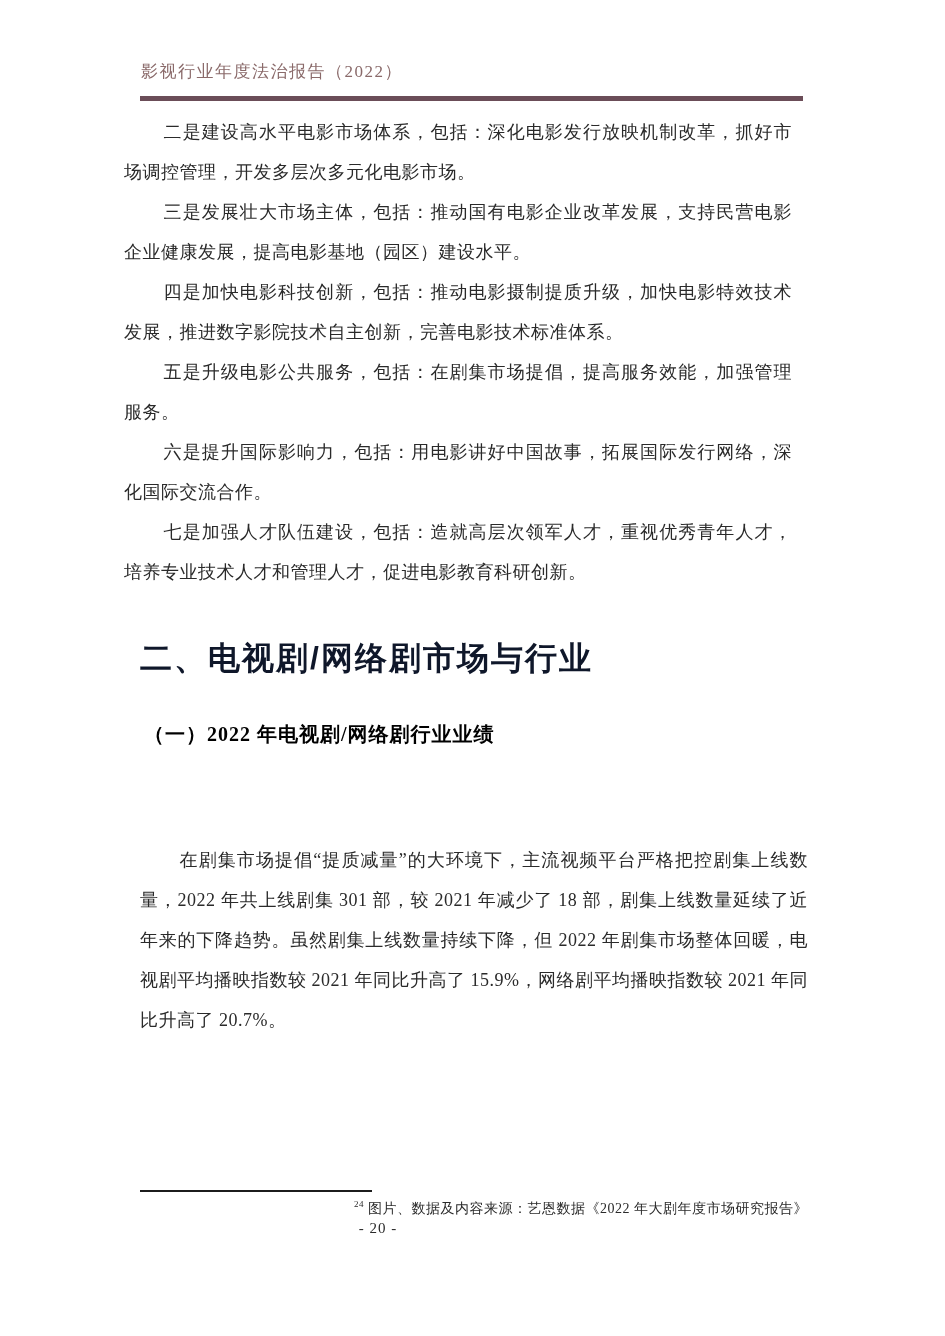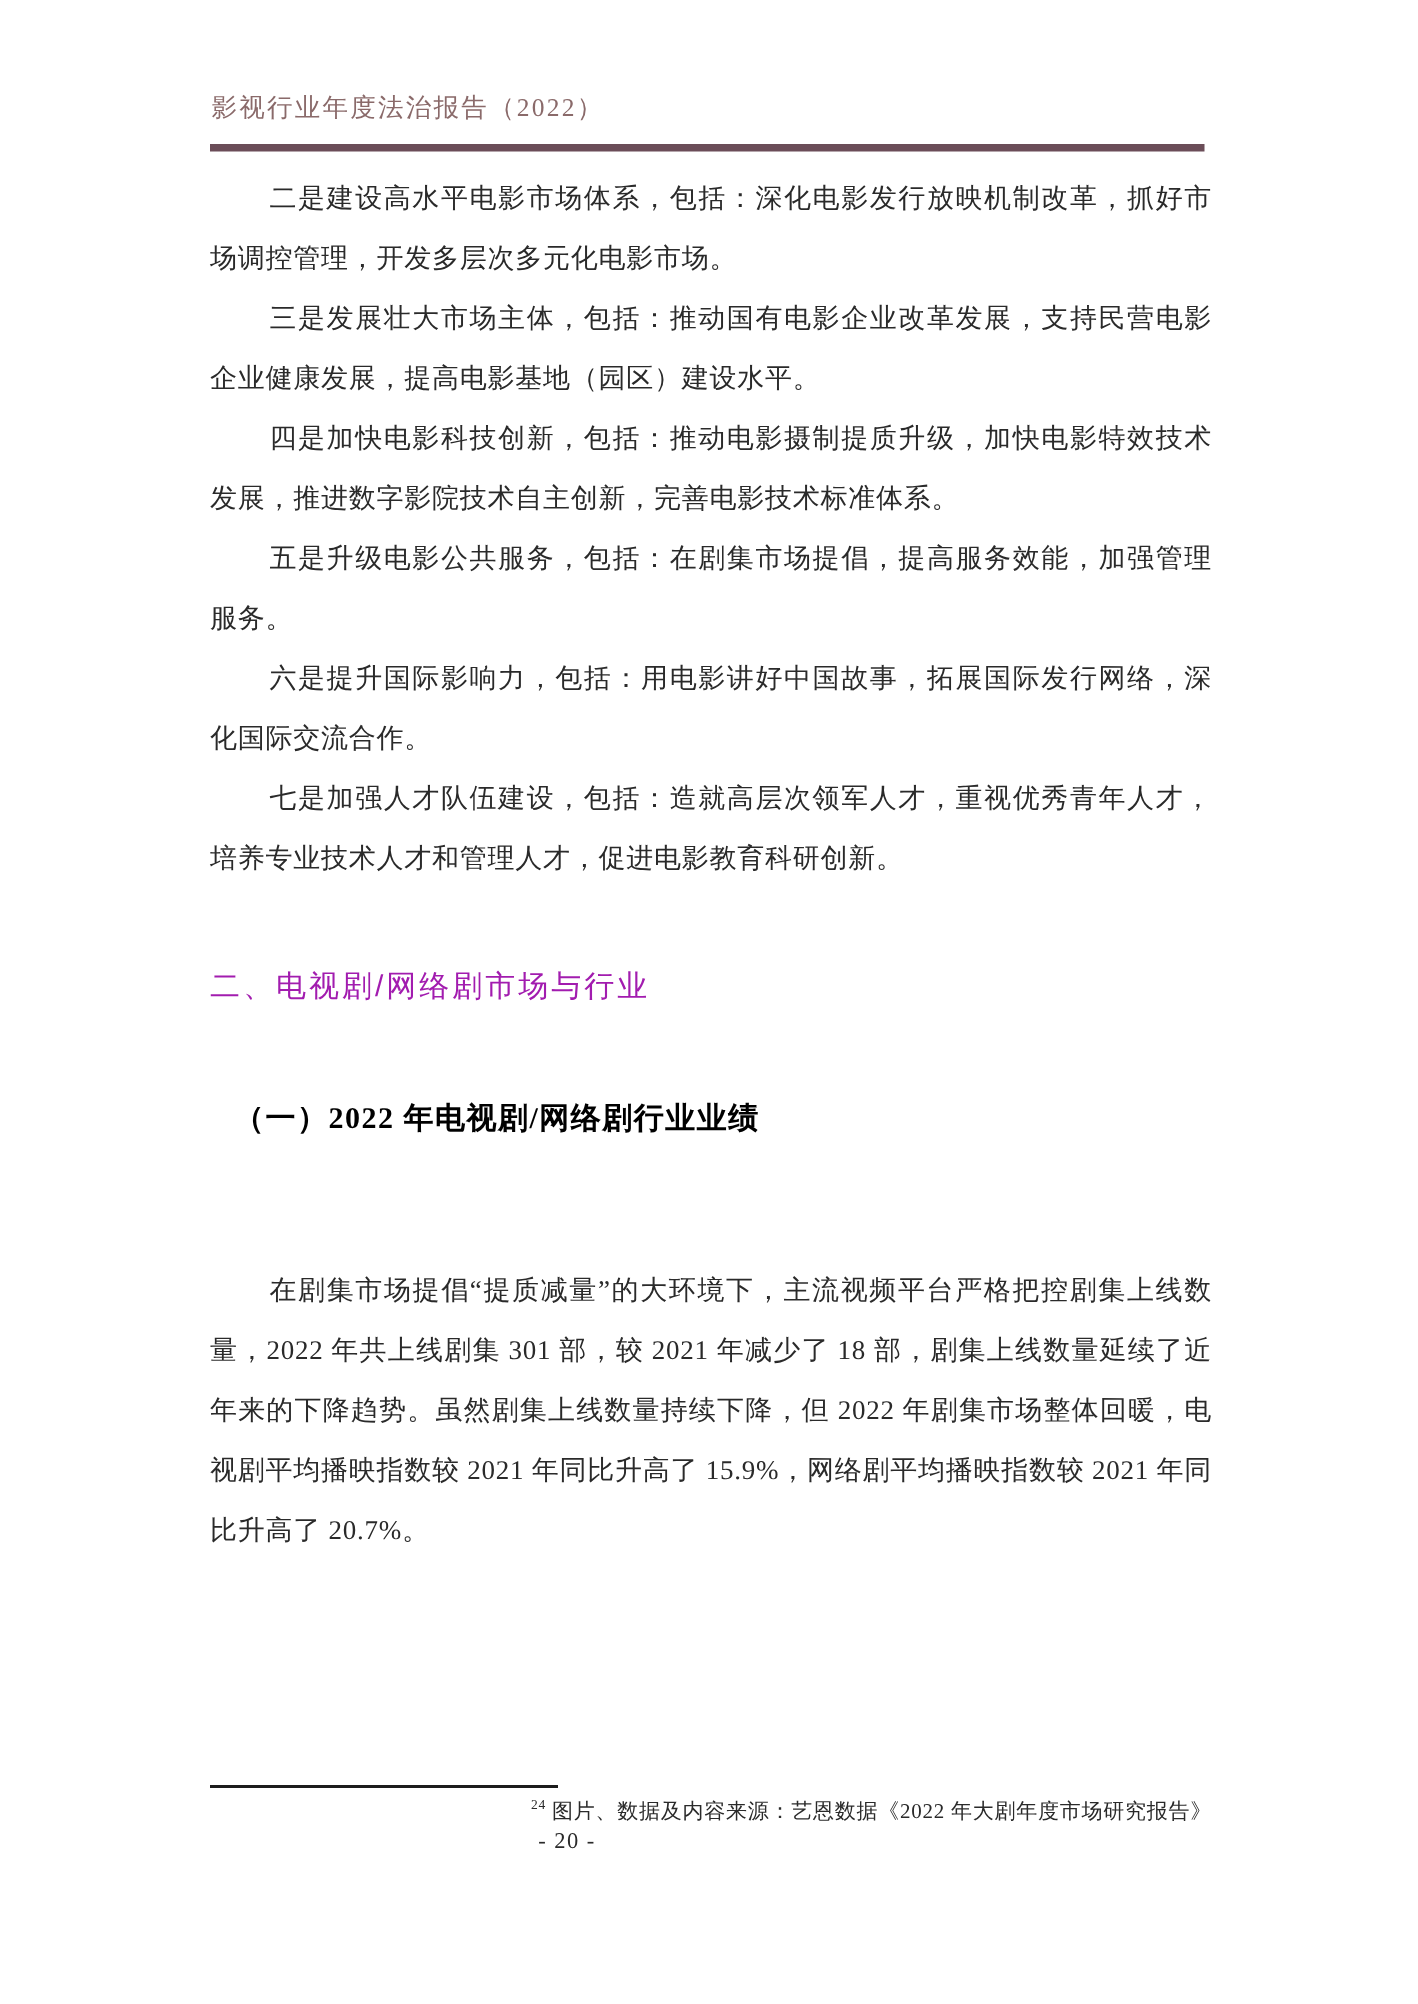--- a/index.html
+++ b/index.html
@@ -32,21 +32,21 @@
     left: 140px;
     top: 96px;
     width: 663px;
     height: 5px;
     background: #6b4d58;
   }
 
   
   .paras {
     position: absolute;
-    left: 140px;
+    left: 124px;
     top: 112px;
     width: 668px;
     font-size: 18px;
     line-height: 40px;
     color: #2a2a2a;
     text-align: justify;
     letter-spacing: 0.5px;
   }
   .paras p {
     margin: 0;
@@ -54,32 +54,32 @@
   }
 
   
   .section-heading {
     position: absolute;
     left: 140px;
     top: 641px;
     width: 668px;
     margin: 0;
     font-family: "Liberation Sans", "DejaVu Sans", sans-serif;
-    font-size: 20px;
-    font-weight: 400;
+    font-size: 32px;
+    font-weight: 700;
     letter-spacing: 2px;
-    color: #a21caf;
+    color: #0f172a;
     line-height: 34px;
   }
   .subsection-heading {
     position: absolute;
     left: 144px;
     top: 719px;
     width: 668px;
-    margin: 12px;
+    margin: 0;
     font-size: 20px;
     font-weight: 700;
     letter-spacing: 1px;
     color: #000000;
     line-height: 30px;
     font-family: "Liberation Serif", "DejaVu Serif", serif;
   }
   .numbered-heading {
     position: absolute;
     left: 146px;

